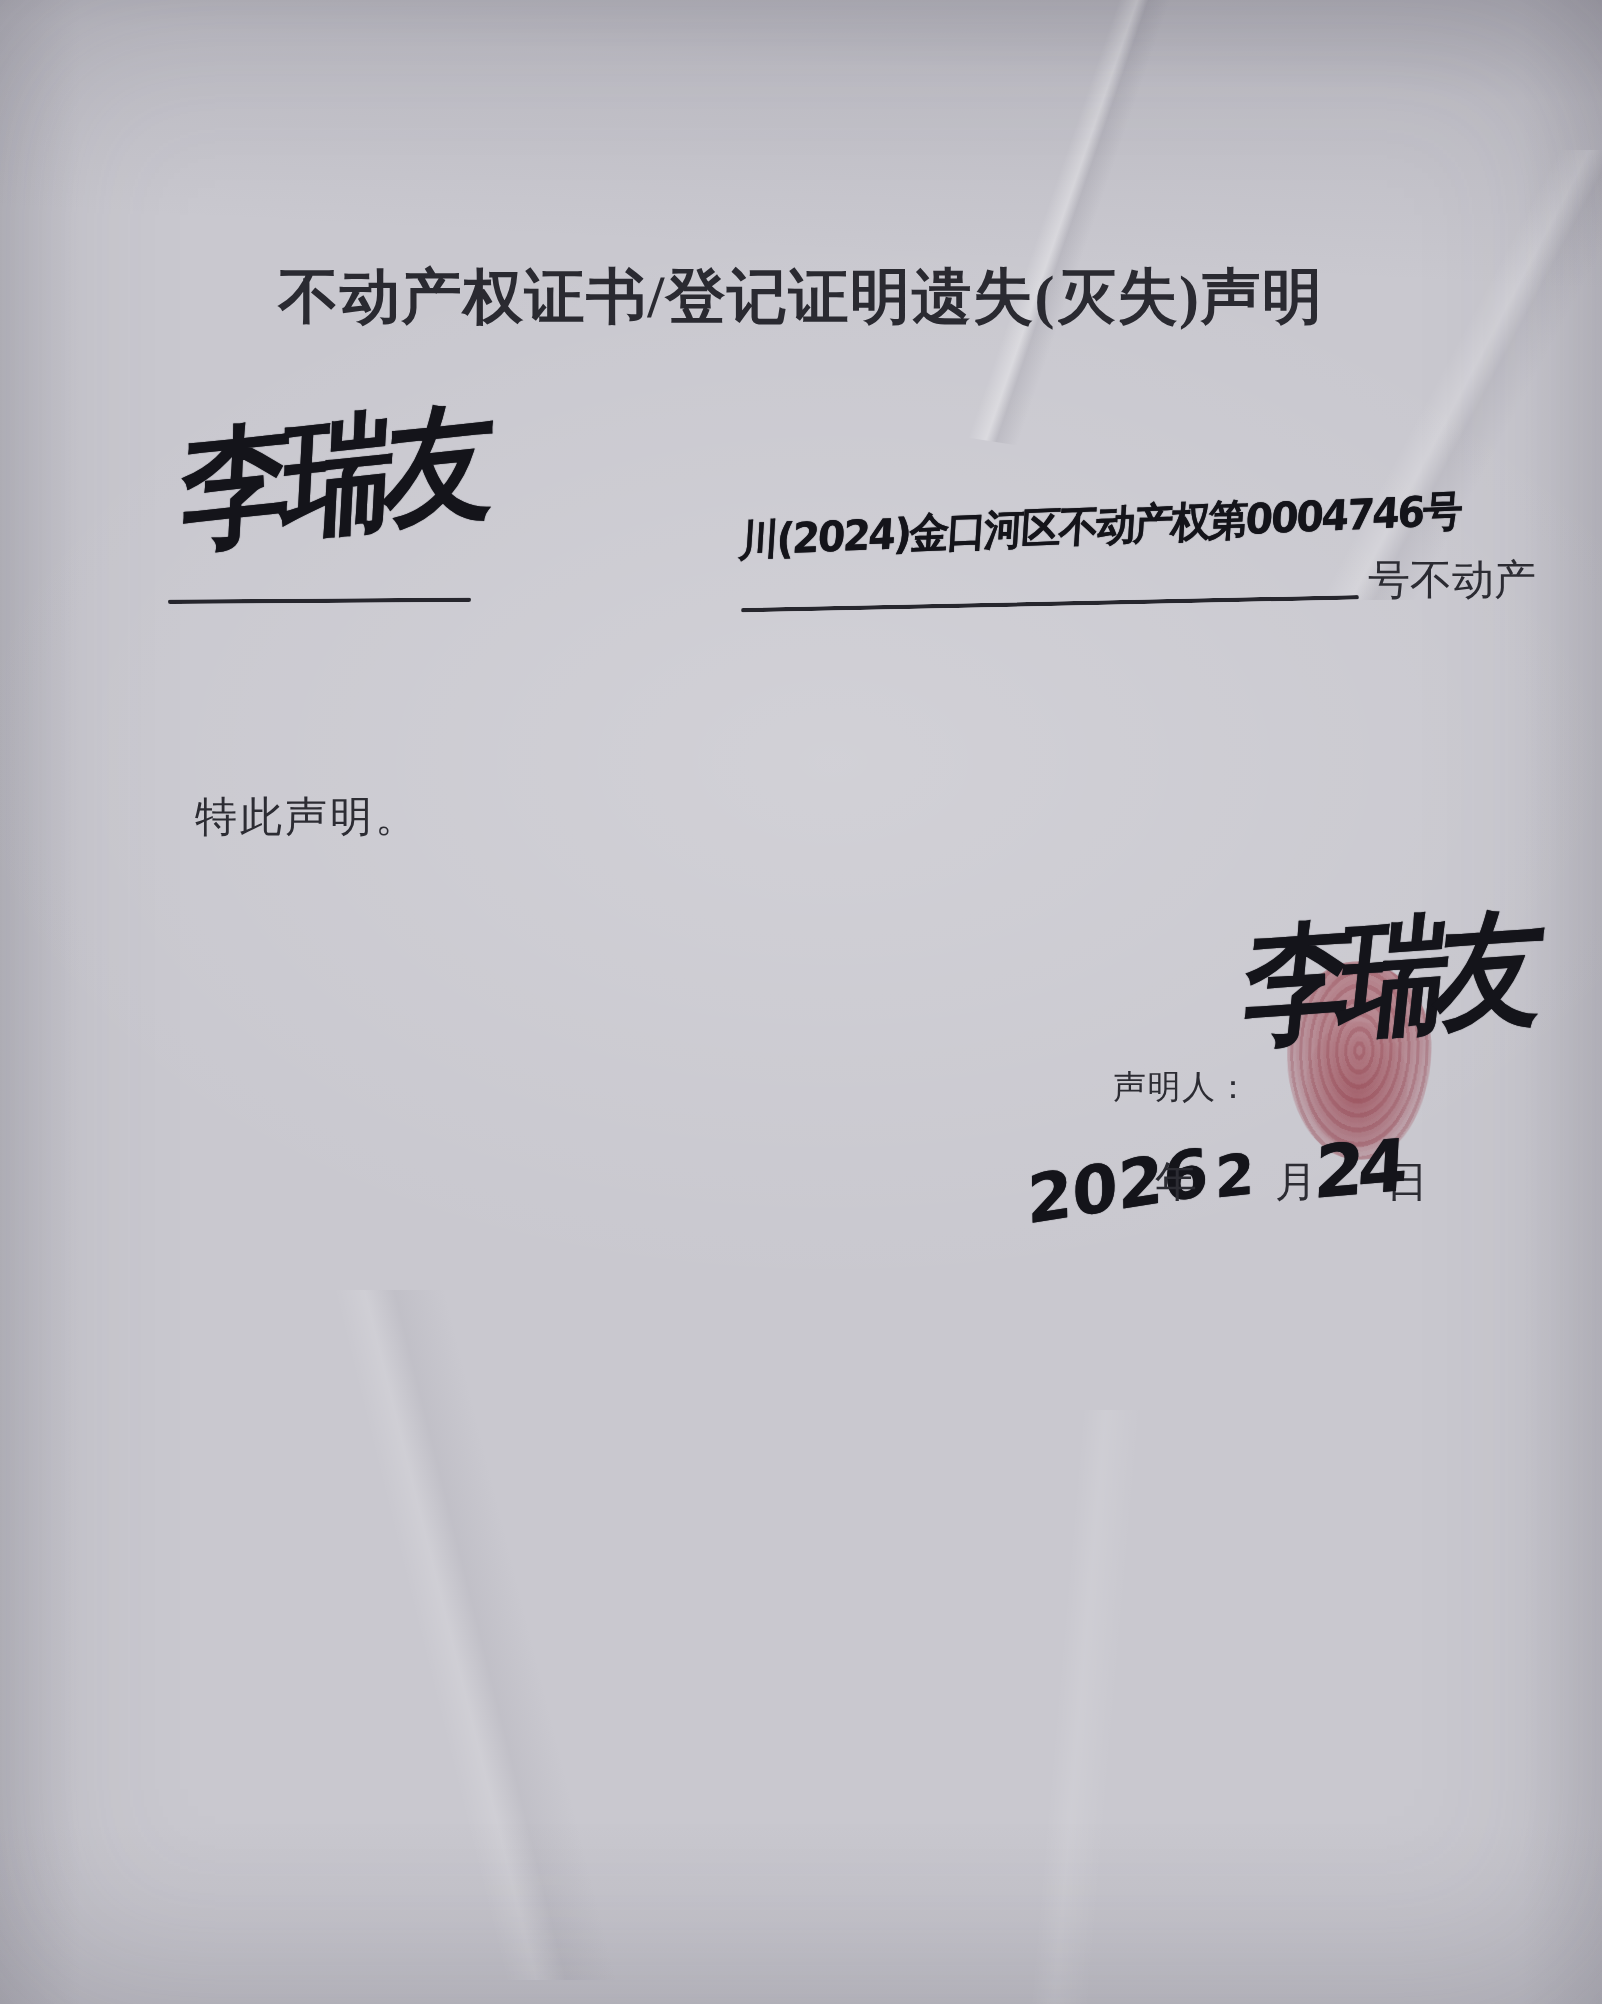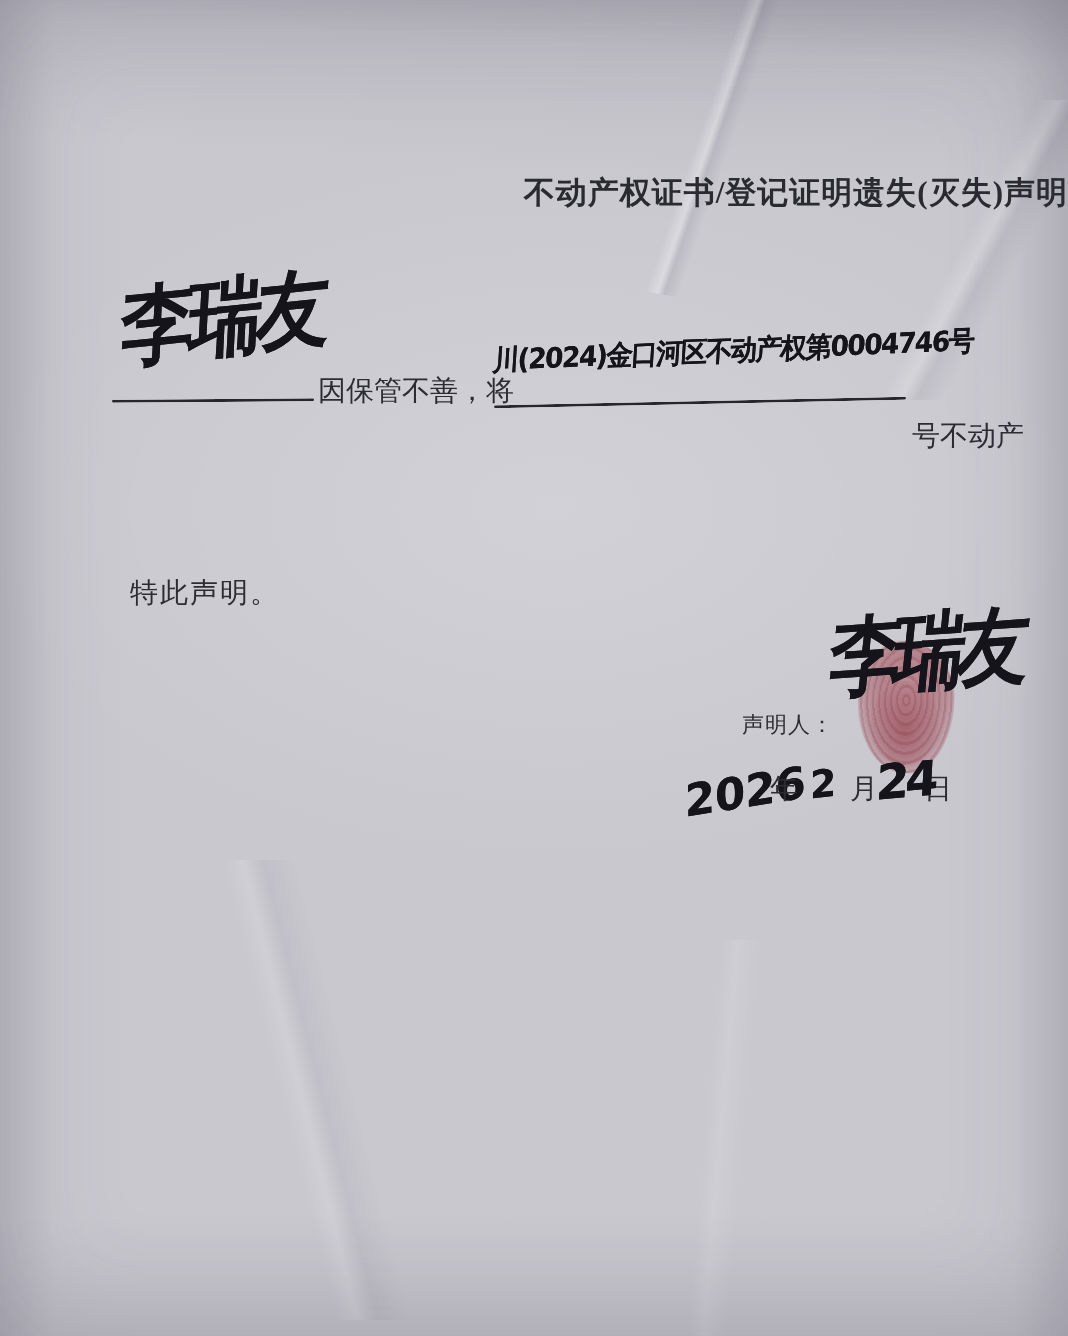--- a/index.html
+++ b/index.html
@@ -22,22 +22,22 @@
     transform:rotate(9deg);}
   .crease.c2{left:860px;top:100px;width:240px;height:300px;
     background:linear-gradient(118deg,transparent 45%,rgba(255,255,255,0.18) 50%,rgba(110,108,122,0.12) 54%,transparent 61%);}
   .crease.c3{left:20px;top:860px;width:560px;height:460px;
     background:linear-gradient(76deg,transparent 47%,rgba(255,255,255,0.12) 50%,rgba(110,108,122,0.09) 53%,transparent 58%);}
   .crease.c4{left:540px;top:940px;width:360px;height:396px;
     background:linear-gradient(95deg,transparent 46%,rgba(255,255,255,0.10) 50%,transparent 56%);}
 
   .print{position:absolute;white-space:nowrap;letter-spacing:0;
     font-size:28px;line-height:1.2;color:#2c2c33;font-weight:500;}
-  .title{top:174px;left:0;width:1068px;text-align:right;
-    font-size:31px;font-weight:600;letter-spacing:1px;color:#2a2a31;}
+  .title{top:174px;left:0;width:1068px;text-align:center;
+    font-size:40px;font-weight:600;letter-spacing:1px;color:#2a2a31;}
 
   .rule{position:absolute;height:0;border-top:3px solid #26262d;border-radius:2px;}
   .rule.name-line{left:112px;top:399px;width:202px;transform:rotate(-0.4deg);}
   .rule.cert-line{left:494px;top:401px;width:412px;transform:rotate(-1.2deg);}
 
   .hand{position:absolute;white-space:nowrap;color:#14141a;
     font-family:"DejaVu Sans","Liberation Sans",sans-serif;
     font-weight:700;text-shadow:0 0 0.6px currentColor;}
   .sig-top{left:118px;top:288px;font-size:74px;letter-spacing:-6px;
     transform:rotate(-6deg) skewX(-9deg) scaleY(1.15);transform-origin:left bottom;}
@@ -74,28 +74,27 @@
   <div class="crease c1"></div>
   <div class="crease c2"></div>
   <div class="crease c3"></div>
   <div class="crease c4"></div>
 
   <div class="print title">不动产权证书/登记证明遗失(灭失)声明</div>
 
   <div class="hand sig-top">李瑞友</div>
   <div class="rule name-line"></div>
 
-  <div class="print" style="left:318px;top:374px;">因保管不善，将</div>
 
   <div class="hand cert-hand">川(2024)金口河区不动产权第0004746号</div>
   <div class="rule cert-line"></div>
 
-  <div class="print" style="left:912px;top:371px;margin-top:48px;">号不动产</div>
+  <div class="print" style="left:912px;top:371px;">号不动产</div>
 
-  <div class="print" style="left:130px;top:576px;letter-spacing:2px;">特此声明。</div>
+  <div class="print" style="left:130px;top:529px;letter-spacing:2px;">特此声明。</div>
 
   <div class="print" style="left:742px;top:712px;font-size:22px;letter-spacing:1px;">声明人：</div>
 
   <div class="fingerprint"></div>
 
   <div class="hand sig-bottom">李瑞友</div>
 
   <div class="hand num num-year">2026</div>
   <div class="print" style="left:770px;top:772px;">年</div>
   <div class="hand num num-month">2</div>

